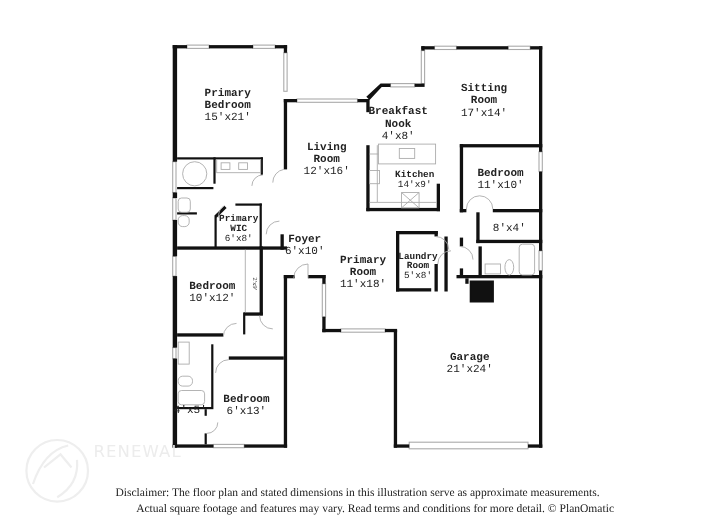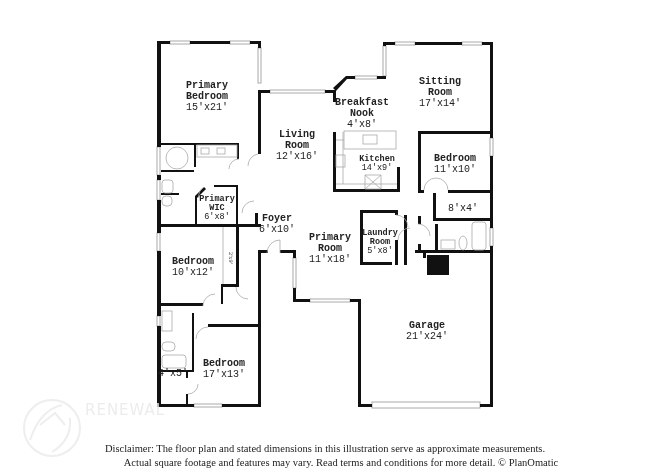--- a/index.html
+++ b/index.html
@@ -229,21 +229,21 @@
 </div>
 <div class="tiny-rot" style="left:234px; top:252px;">
   <span>2'x9'</span>
 </div>
 <div class="room-label" style="left:427px; top:320px;">
   <span class="nm">Garage</span>
   <span class="dim">21'x24'</span>
 </div>
 <div class="room-label" style="left:224px; top:358px;">
   <span class="nm">Bedroom</span>
-  <span class="dim">17'x13'</span>
+  <span class="dim">6'x13'</span>
 </div>
 <div class="room-label" style="left:173px; top:368px;text-align:right;">
   <span class="dim">4'x5'</span>
 </div>
 
 <div class="watermark">
   <div class="w2">RENEWAL</div>
 </div>
 
 <div class="disclaimer" style="top:442px;">Disclaimer: The floor plan and stated dimensions in this illustration serve as approximate measurements.</div>

